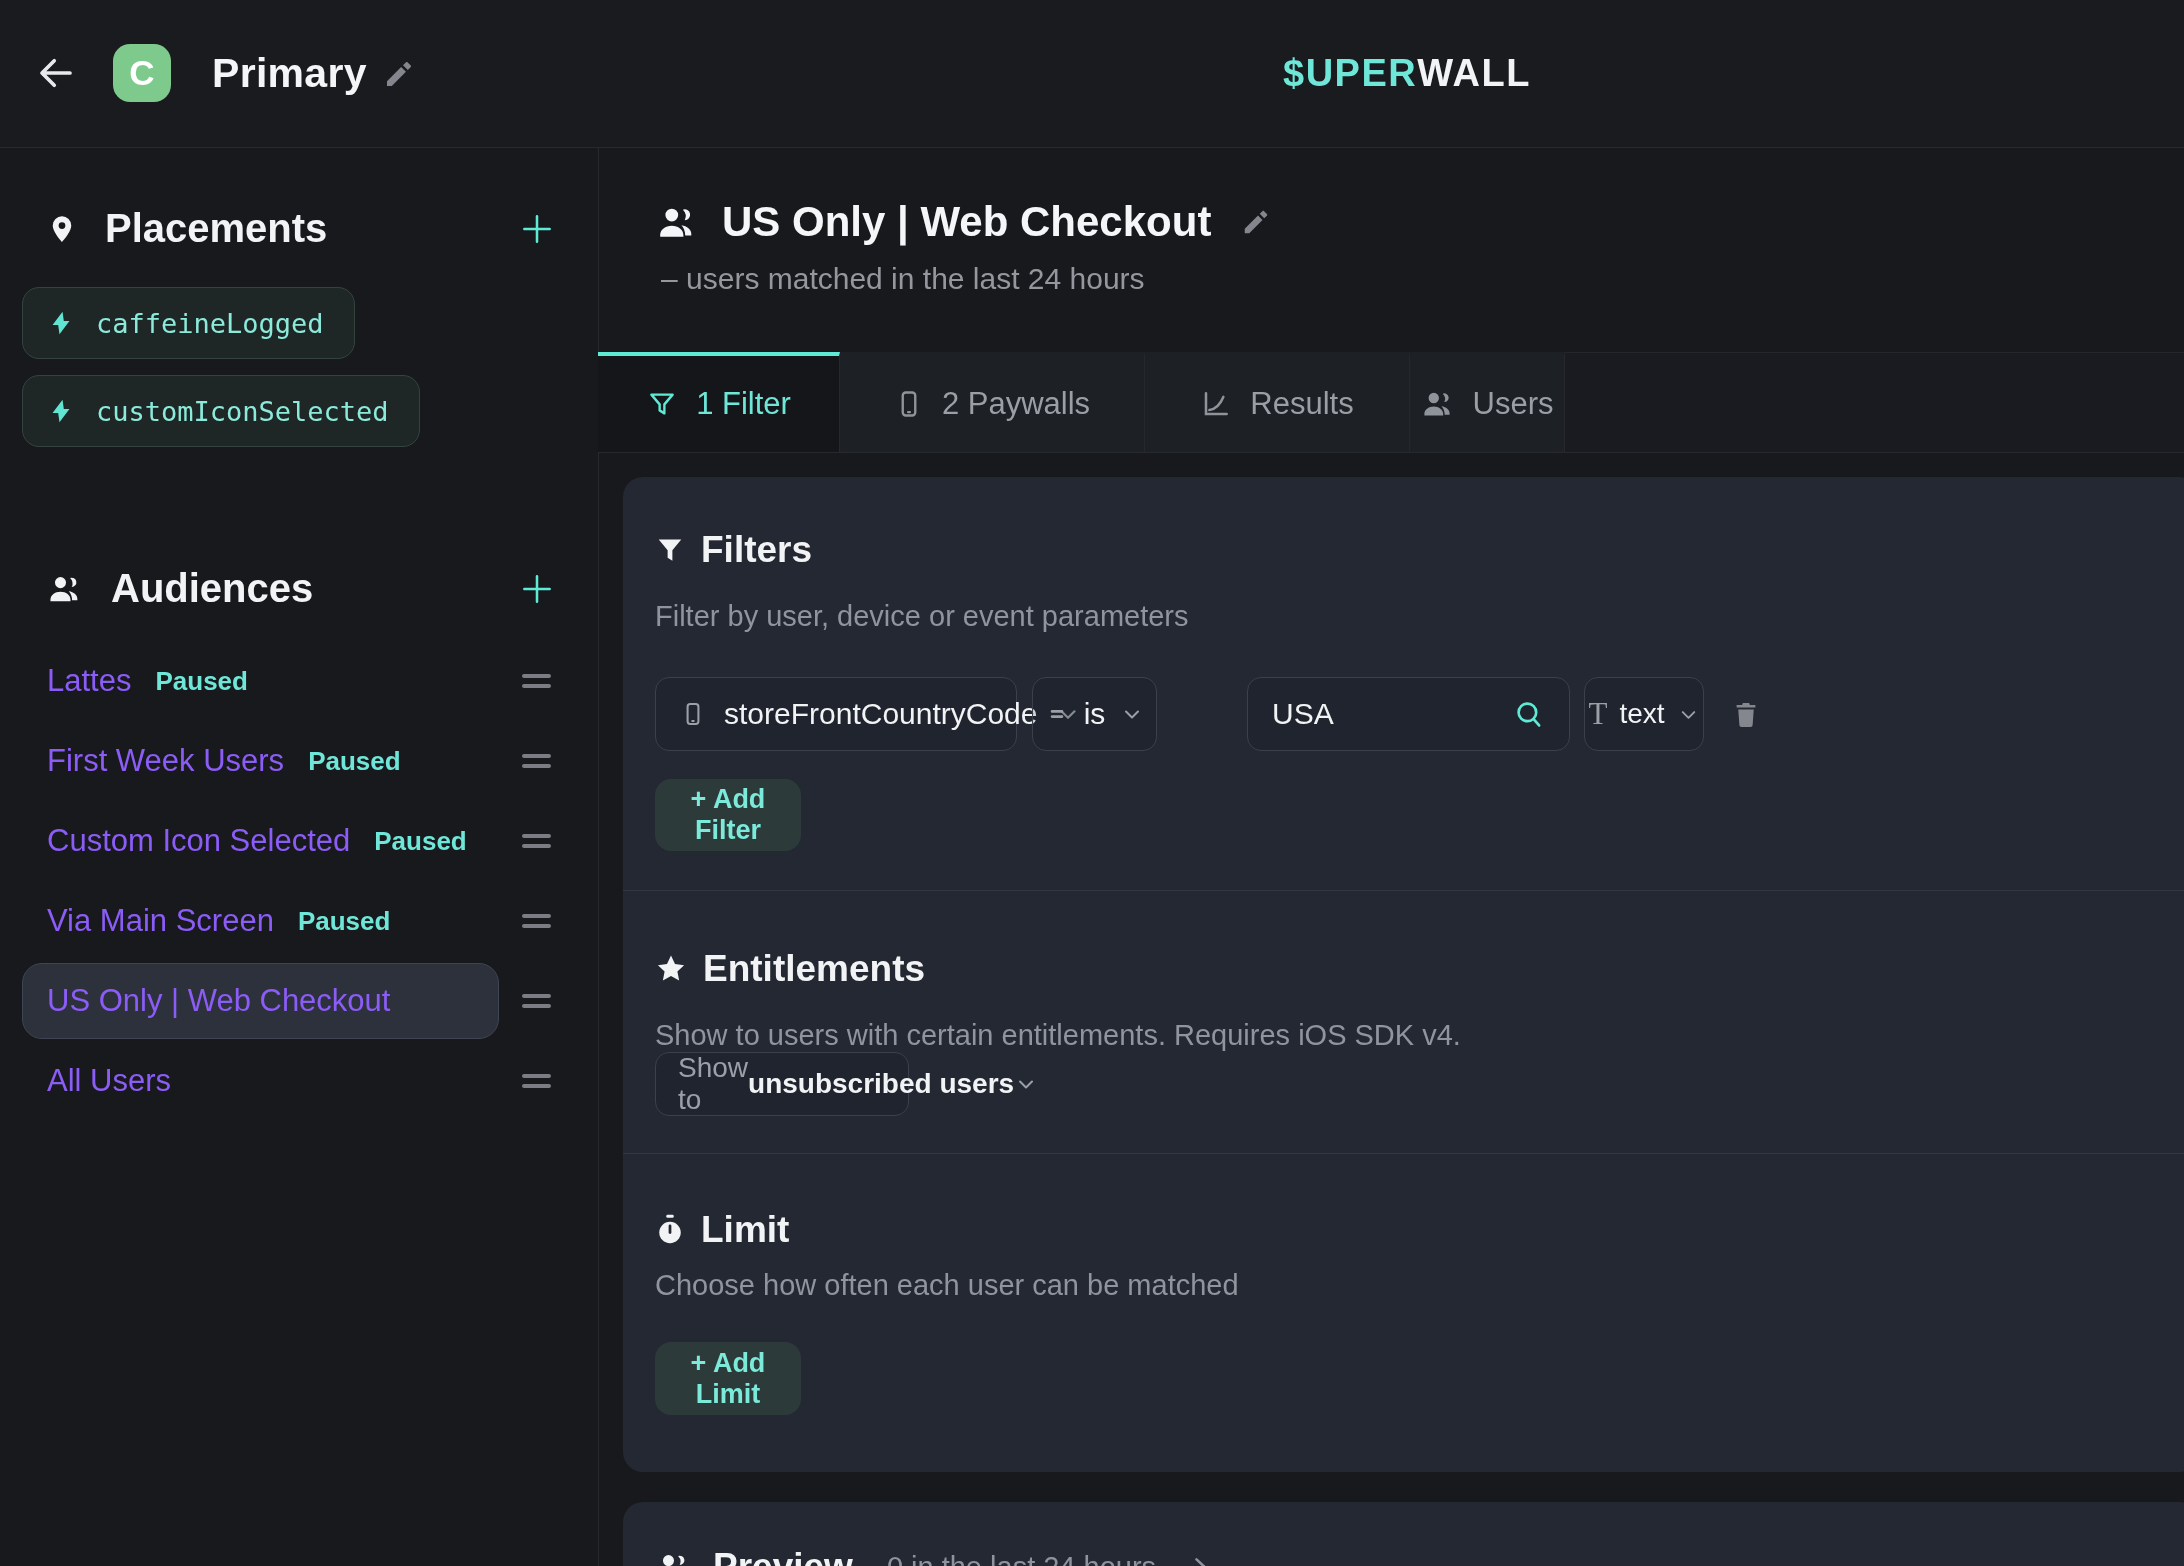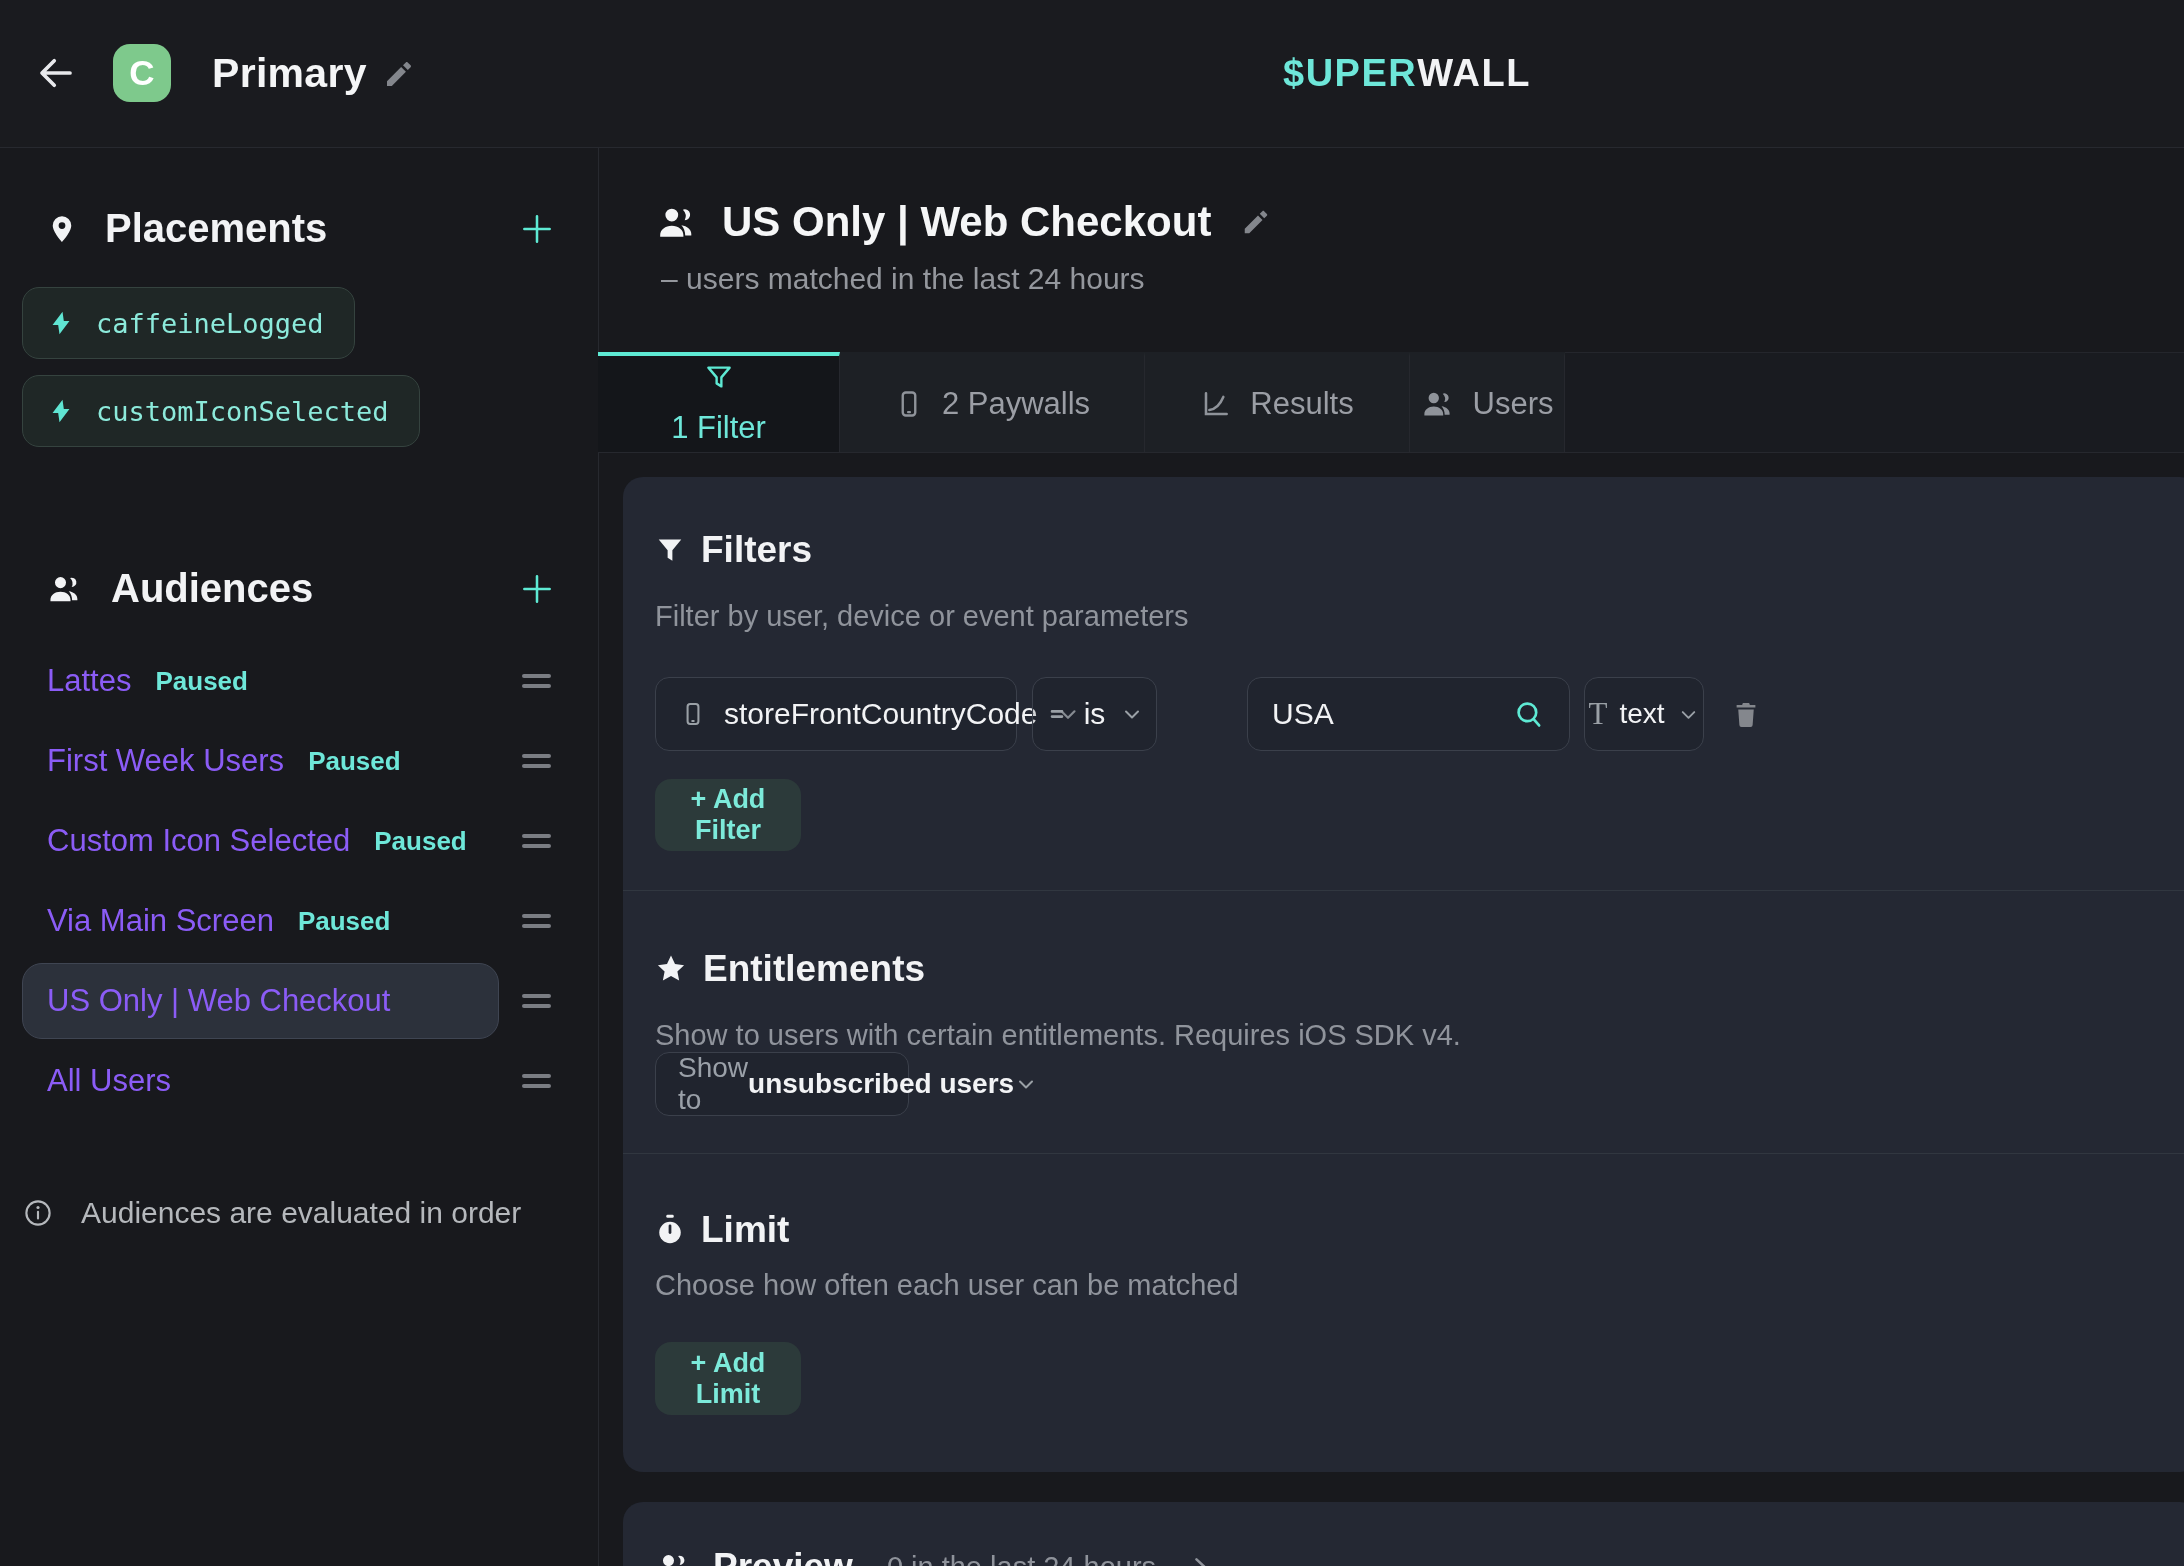--- a/index.html
+++ b/index.html
@@ -59,21 +59,21 @@
   .main-title-row .edit2{color:#83868c;margin-left:6px;}
   .main-subtitle{position:absolute;left:661px;top:262px;font-size:30px;color:#94979d;}
 
   
   .tabs{position:absolute;left:598px;right:0;top:352px;height:100px;display:flex;
     border-bottom:1px solid #26282e;}
   .tab{box-sizing:border-box;display:flex;align-items:center;justify-content:center;gap:18px;
     background:#1d2025;border-right:1px solid #26282e;border-top:4px solid transparent;
     font-size:31px;color:#9b9ea5;cursor:pointer;}
   .tab .t-ico{color:#8f939a;}
-  .tab.active{background:#14161a;color:#6ee7d9;border-top-color:#5eead4;flex-direction:column;}
+  .tab.active{background:#14161a;color:#6ee7d9;border-top-color:#5eead4;}
   .tab.active .t-ico{color:#5eead4;}
   .tab-filter{width:242px;}
   .tab-paywalls{width:305px;}
   .tab-results{width:265px;}
   .tab-users{width:155px;}
   .tab-filler{flex:1;background:#191b20;border-top:1px solid #24262c;}
 
   
   .card{position:absolute;left:623px;top:477px;width:1577px;height:995px;background:#242833;
     border-radius:20px;box-sizing:border-box;}
@@ -253,30 +253,20 @@
 
         <span class="aud-label">All Users</span>
         <span class="aud-badge"></span>
         <span class="drag">
             <i></i>
             <i></i>
           </span>
       </div>
     </div>
 
-    <div class="order-note">
-      <span>
-        <svg width="30" height="30" viewBox="0 0 24 24" fill="none" stroke="currentColor" stroke-width="1.7">
-            <circle cx="12" cy="12" r="9.3"></circle>
-            <path d="M12 11v5.4" stroke-linecap="round"></path>
-            <circle cx="12" cy="7.6" r="1.25" fill="currentColor" stroke="none"></circle>
-          </svg>
-      </span>
-      <span class="note-txt">Audiences are evaluated in order</span>
-    </div>
   </nav>
 
   <div class="main-title-row">
     <span class="ttl-ico">
       <svg width="42" height="37" viewBox="0 0 24 22" fill="currentColor">
           <path d="M16.6 9.6a3.2 3.2 0 1 0-1.1-6.2 5.4 5.4 0 0 1 1.1 6.2zM14.6 12.6c3.4.5 5.9 2.5 5.9 5.2v1h-3.6c0-2.5-.9-4.7-2.3-6.2z"></path>
           <path d="M8.9 10.4a3.8 3.8 0 1 0 0-7.6 3.8 3.8 0 0 0 0 7.6zM2 18.5c0-3.3 3.1-5.6 6.9-5.6s6.9 2.3 6.9 5.6v.9H2v-.9z"></path>
         </svg>
     </span>
     <span class="main-title">US Only | Web Checkout</span>

